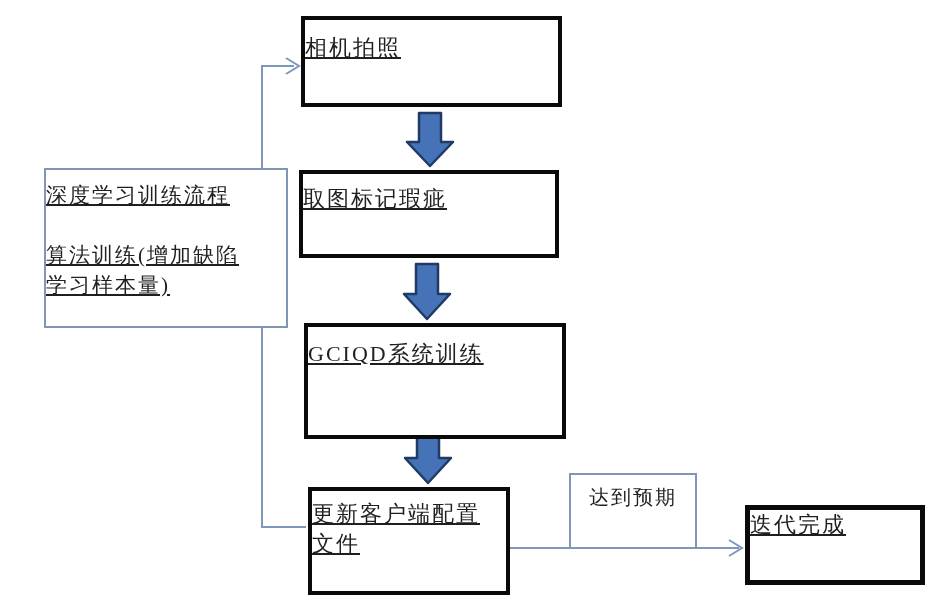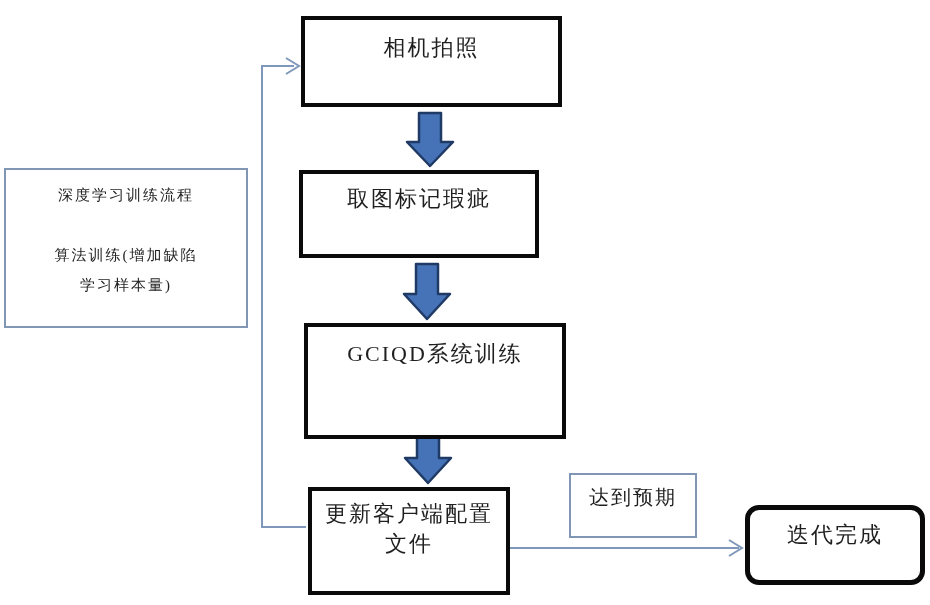--- a/index.html
+++ b/index.html
@@ -23,46 +23,47 @@
   }
   .connector-layer {
     position: absolute;
     left: 0; top: 0;
     width: 930px; height: 605px;
     pointer-events: none;
   }
   .node {
     position: absolute;
     box-sizing: border-box;
-    text-align: center;
     white-space: pre-line;
     line-height: 30px;
     background: var(--background);
+    text-decoration: underline;
   }
   .node--thick {
     border: 4px solid var(--node_border_thick);
     font-size: 22px;
     letter-spacing: 2px;
   }
   .node--thin {
     border: 2px solid var(--node_border_thin);
-    font-size: 15px;
+    font-size: 21px;
     letter-spacing: 2px;
+    margin-left: 40px;
   }
   .node-camera   { left: 301px; top: 16px;  width: 261px; height: 91px;  padding-top: 13px; }
-  .node-mark     { left: 299px; top: 170px; width: 240px; height: 88px;  padding-top: 10px; }
+  .node-mark     { left: 299px; top: 170px; width: 260px; height: 88px;  padding-top: 10px; }
   .node-gciqd    { left: 304px; top: 323px; width: 262px; height: 116px;  padding-top: 12px; }
   .node-update   { left: 308px; top: 487px; width: 202px; height: 108px; padding-top: 8px; }
-  .node-done     { left: 745px; top: 505px; width: 180px; height: 80px;  padding-top: 10px;
-                   border-width: 5px; border-radius: 14px; }
+  .node-done     { left: 745px; top: 505px; width: 180px; height: 80px;  
+                   border-width: 5px; }
   .node-sidenote { left: 4px;   top: 168px; width: 244px; height: 160px; padding-top: 10px; }
   .edge-label {
     position: absolute;
     left: 569px; top: 473px;
-    width: 128px; height: 65px;
+    width: 128px; height: 76px;
     box-sizing: border-box;
     border: 2px solid var(--node_border_thin);
     font-size: 20px;
     letter-spacing: 2px;
     text-align: center;
     padding-top: 9px;
     background: var(--background);
   }
 </style>
 </head>

